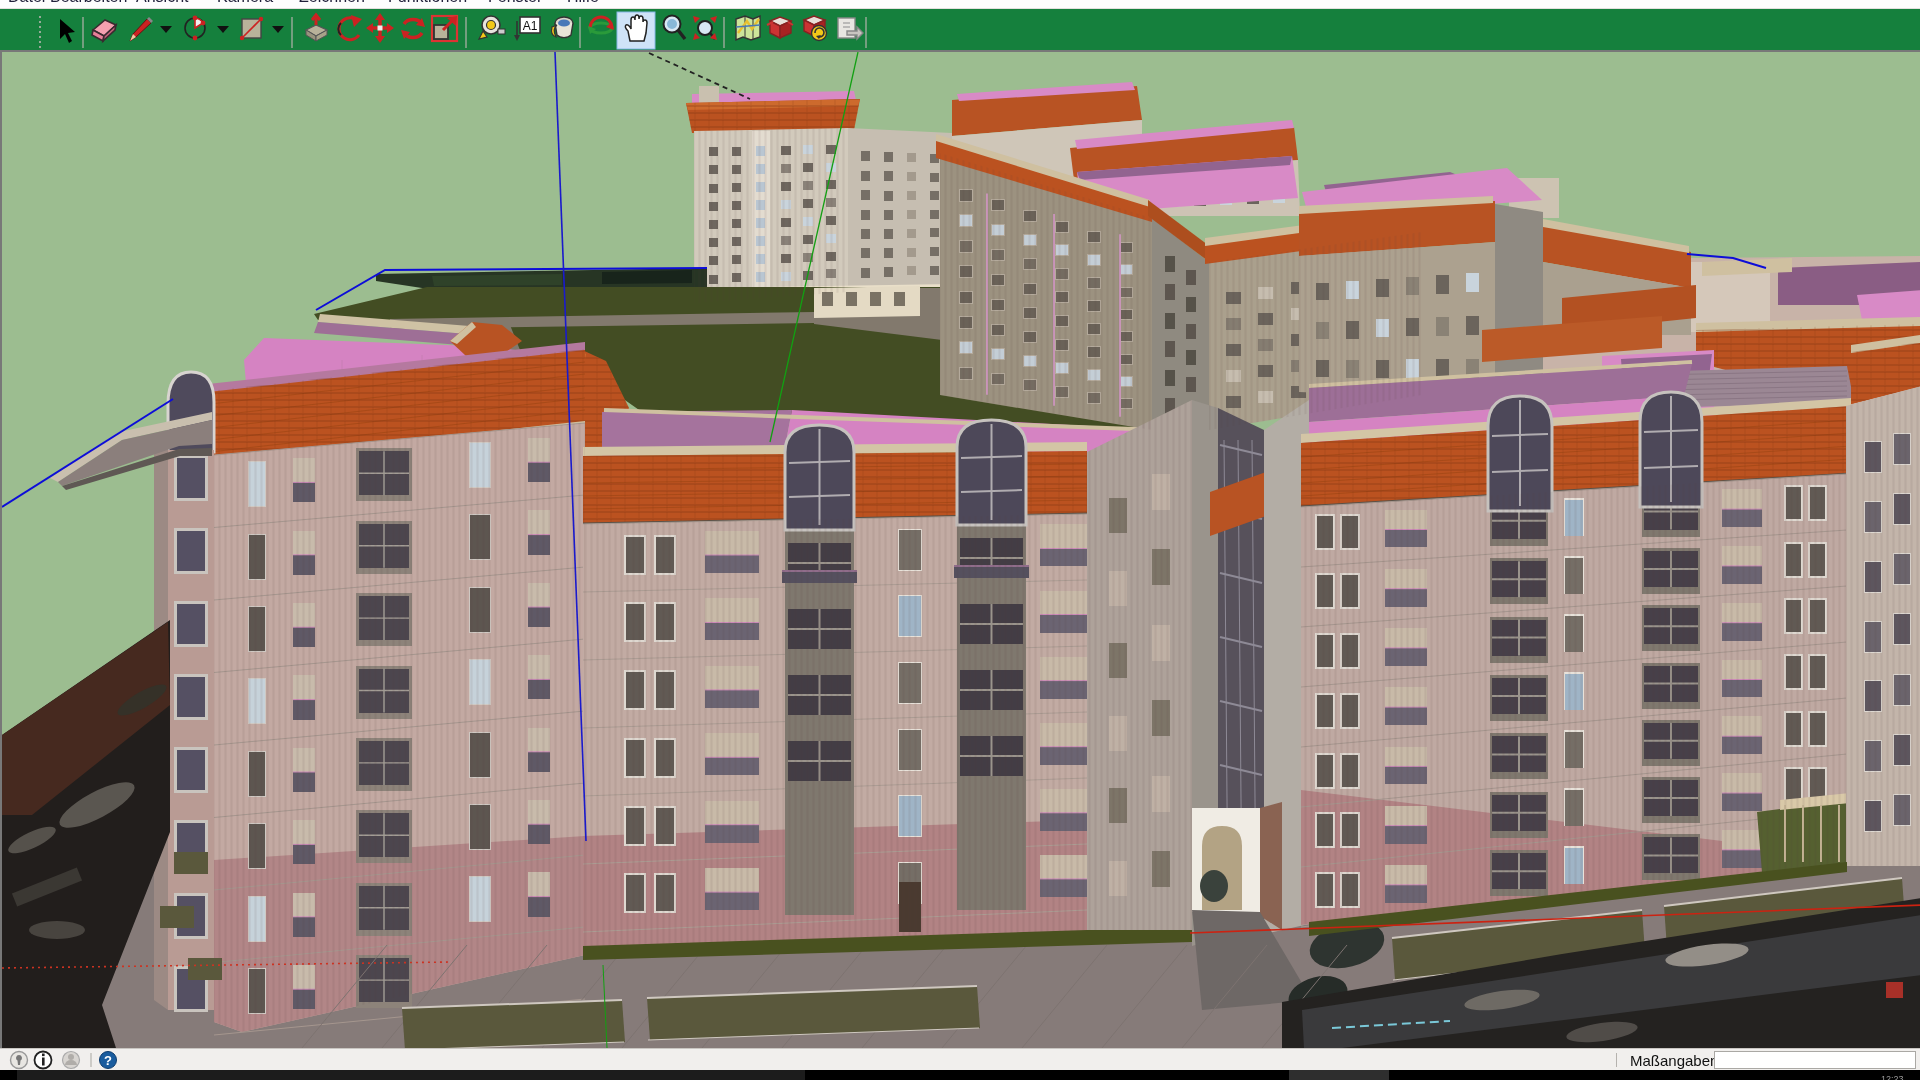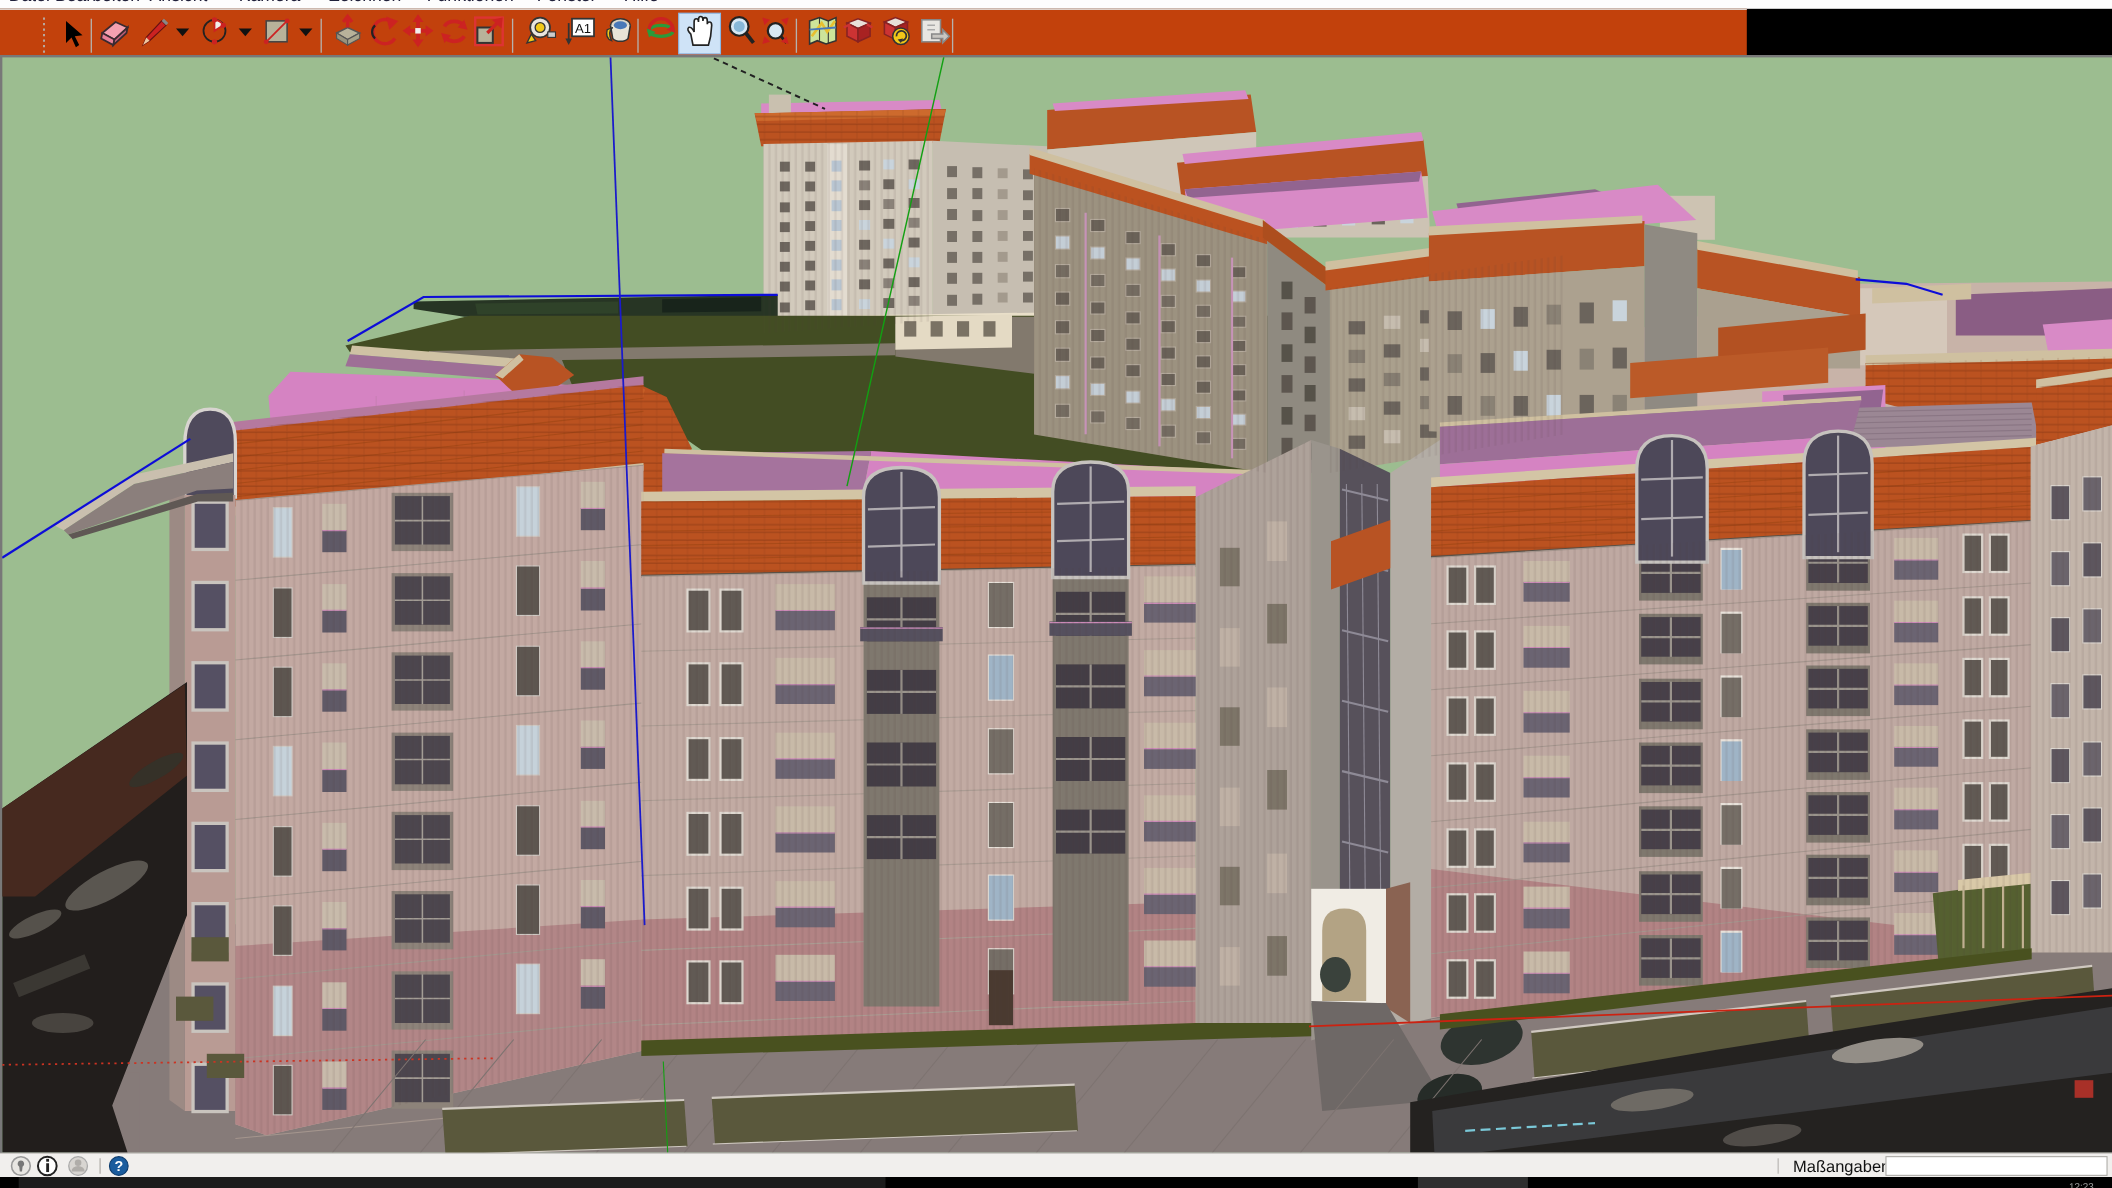--- a/index.html
+++ b/index.html
@@ -1,18 +1,18 @@
 <!DOCTYPE html>
 <html><head><meta charset="utf-8"><style>
 * { margin:0; padding:0; box-sizing:border-box; }
 html,body { width:1920px; height:1080px; overflow:hidden; background:#000;
   font-family:"Liberation Sans", sans-serif; }
 #menubar { position:absolute; left:0; top:0; width:1920px; height:8px; background:#fdfdfd; overflow:hidden; }
 #menubar .m { position:absolute; top:-12px; font-size:16px; color:#20203a; }
-#toolbar { position:absolute; left:0; top:8px; width:1588px; height:42px; background:#c2410c; border-top:1px solid #e2e0dd; }
+#toolbar { position:absolute; left:0; top:8px; width:1920px; height:42px; background:#15803d; border-top:1px solid #e2e0dd; }
 #viewport { position:absolute; left:0; top:50px; width:1920px; height:998px; background:#787878; }
 #viewport svg { position:absolute; left:2px; top:2px; }
 #statusbar { position:absolute; left:0; top:1048px; width:1920px; height:22px; background:#f1efed; border-top:1px solid #c9c6c2; }
 #statusbar .label { position:absolute; left:1630px; top:3px; font-size:15px; color:#111; }
 #statusbar .sep { position:absolute; left:1616px; top:4px; width:1px; height:14px; background:#b5b2ae; }
 #statusbar input { position:absolute; left:1714px; top:2px; width:202px; height:18px; border:1px solid #aaa8a4; background:#fff; }
 #taskbar { position:absolute; left:17px; top:1070px; width:1920px; height:10px; background:#000; }
 #taskbar .seg1 { position:absolute; left:0; top:0; width:788px; height:10px; background:#1c1c1c; }
 #taskbar .seg2 { position:absolute; left:1272px; top:0; width:100px; height:10px; background:#2e2e2e; }
 #taskbar .clock { position:absolute; left:1864px; top:4px; font-size:9px; color:#999; }

